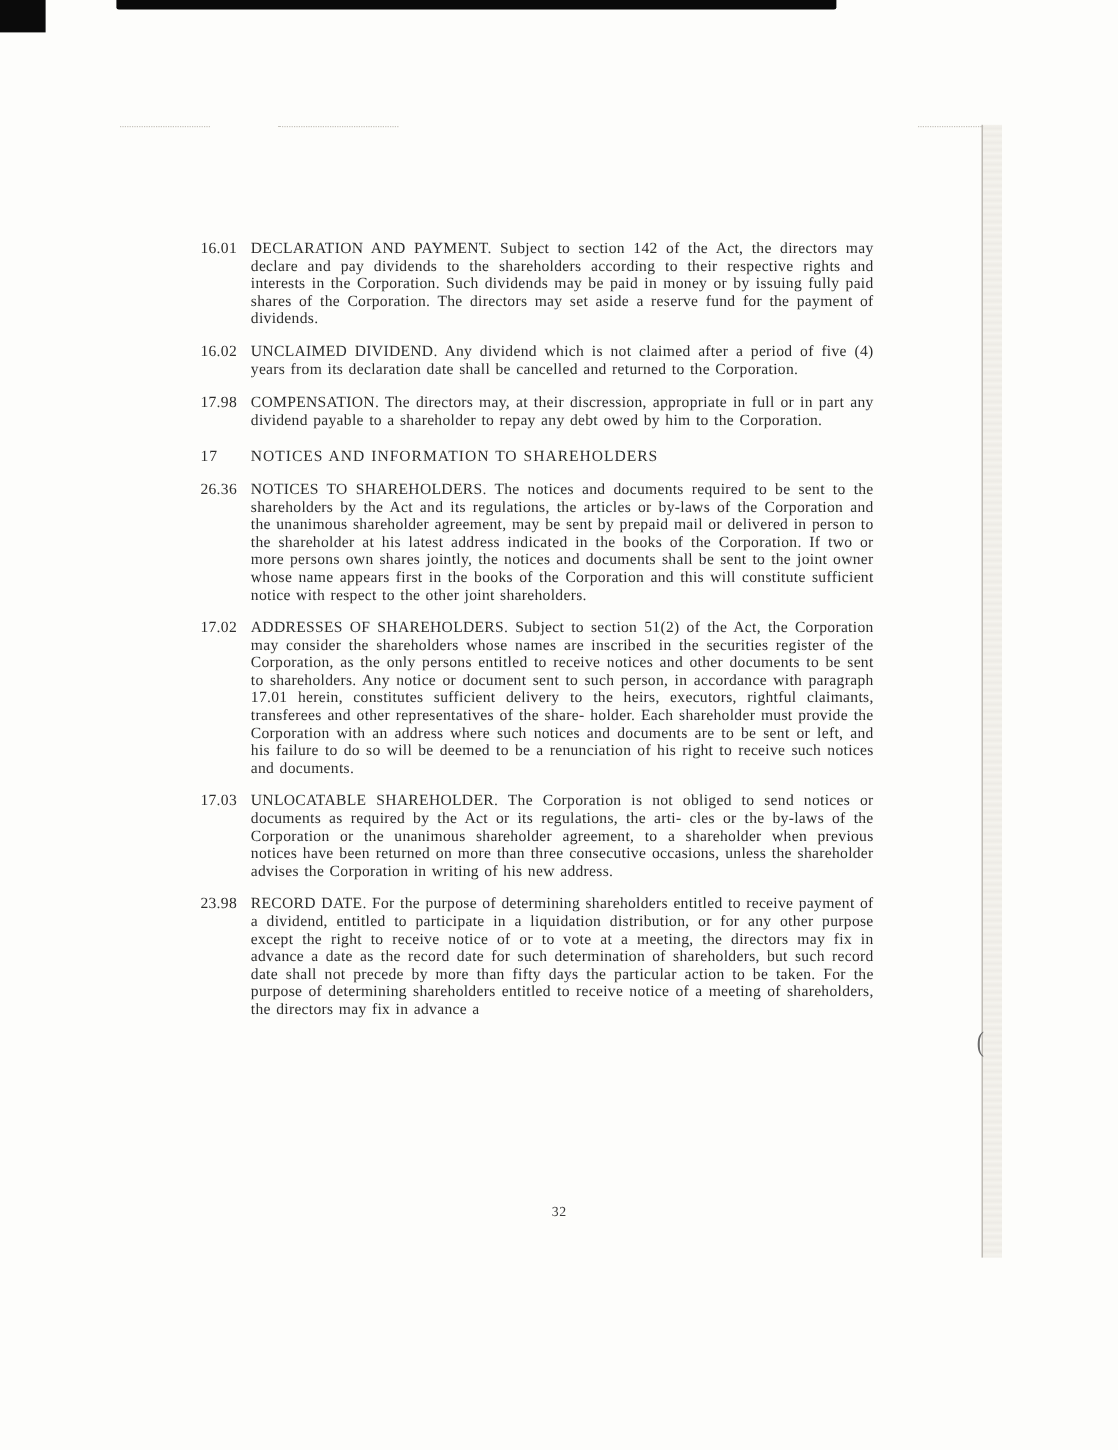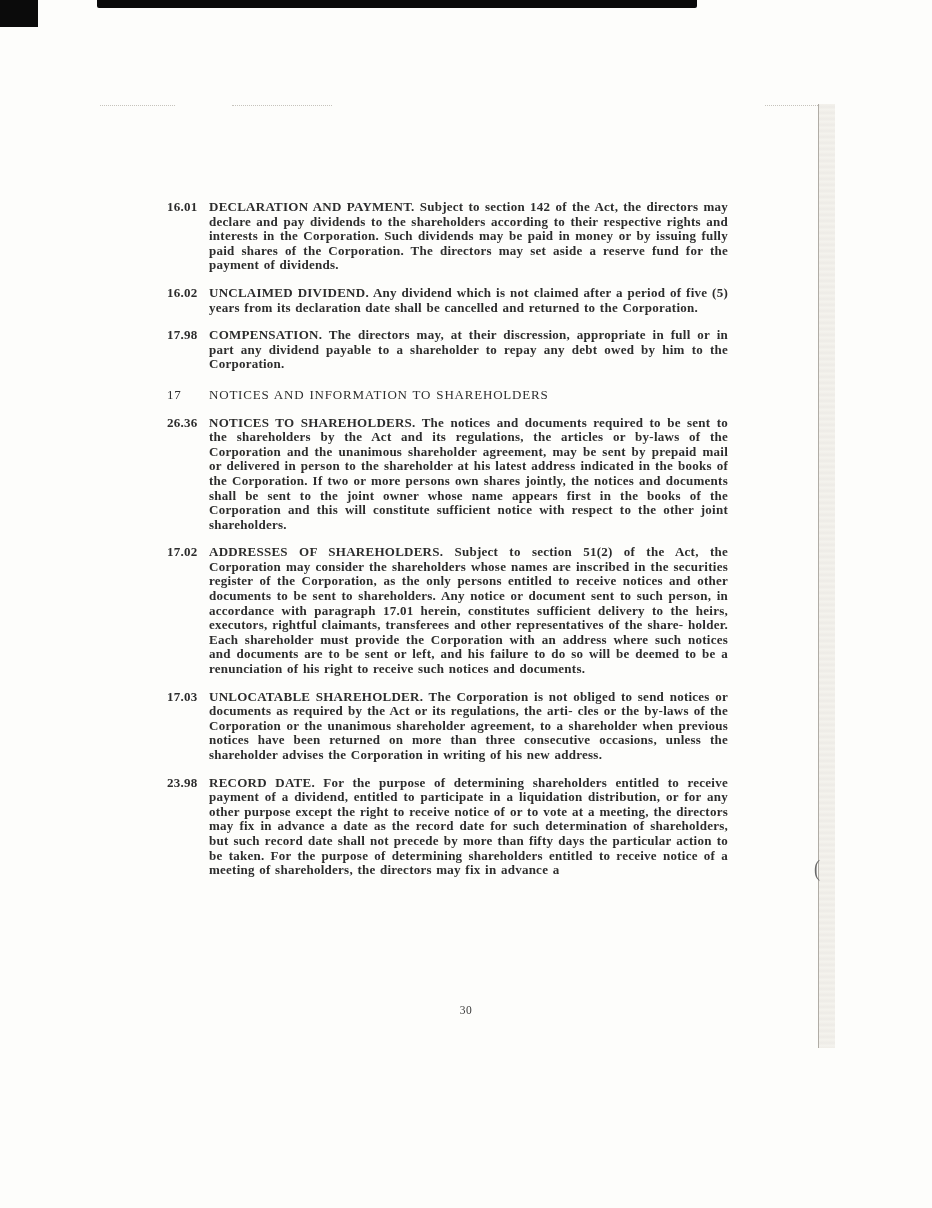--- a/index.html
+++ b/index.html
@@ -61,21 +61,20 @@
   }
   .sec-head {
     display: grid; grid-template-columns: 42px 1fr;
     margin: 0 0 13px 0;
     letter-spacing: 0.8px;
   }
   .section + .section { margin-top: 16px; }
   .clause {
     display: grid; grid-template-columns: 42px 1fr;
     margin: 0 0 13px 0;
-    font-weight: bold;
   }
   .clause:last-child { margin-bottom: 0; }
   .clause .num { white-space: nowrap; }
   .clause p {
     margin: 0;
     text-align: justify;
   }
   .page-number {
     position: absolute; left: 430px; top: 1004px;
     width: 72px; text-align: center;
@@ -100,21 +99,21 @@
 
   <div class="section">
 
     <div class="clause">
       <span class="num">16.01</span>
       <p>DECLARATION AND PAYMENT. Subject to section 142 of the Act, the directors may declare and pay dividends to the shareholders according to their respective rights and interests in the Corporation. Such dividends may be paid in money or by issuing fully paid shares of the Corporation. The directors may set aside a reserve fund for the payment of dividends.</p>
     </div>
 
     <div class="clause">
       <span class="num">16.02</span>
-      <p>UNCLAIMED DIVIDEND. Any dividend which is not claimed after a period of five (5) years from its declaration date shall be cancelled and returned to the Corporation.</p>
+      <p>UNCLAIMED DIVIDEND. Any dividend which is not claimed after a period of five (4) years from its declaration date shall be cancelled and returned to the Corporation.</p>
     </div>
 
     <div class="clause">
       <span class="num">17.98</span>
       <p>COMPENSATION. The directors may, at their discression, appropriate in full or in part any dividend payable to a shareholder to repay any debt owed by him to the Corporation.</p>
     </div>
   </div>
 
   <div class="section">
     <div class="sec-head">
@@ -138,13 +137,13 @@
     </div>
 
     <div class="clause">
       <span class="num">23.98</span>
       <p>RECORD DATE. For the purpose of determining shareholders entitled to receive payment of a dividend, entitled to participate in a liquidation distribution, or for any other purpose except the right to receive notice of or to vote at a meeting, the directors may fix in advance a date as the record date for such determination of shareholders, but such record date shall not precede by more than fifty days the particular action to be taken. For the purpose of determining shareholders entitled to receive notice of a meeting of shareholders, the directors may fix in advance a</p>
     </div>
   </div>
 
 </div>
 
-<div class="page-number">30</div>
+<div class="page-number">32</div>
 
 </body></html>

